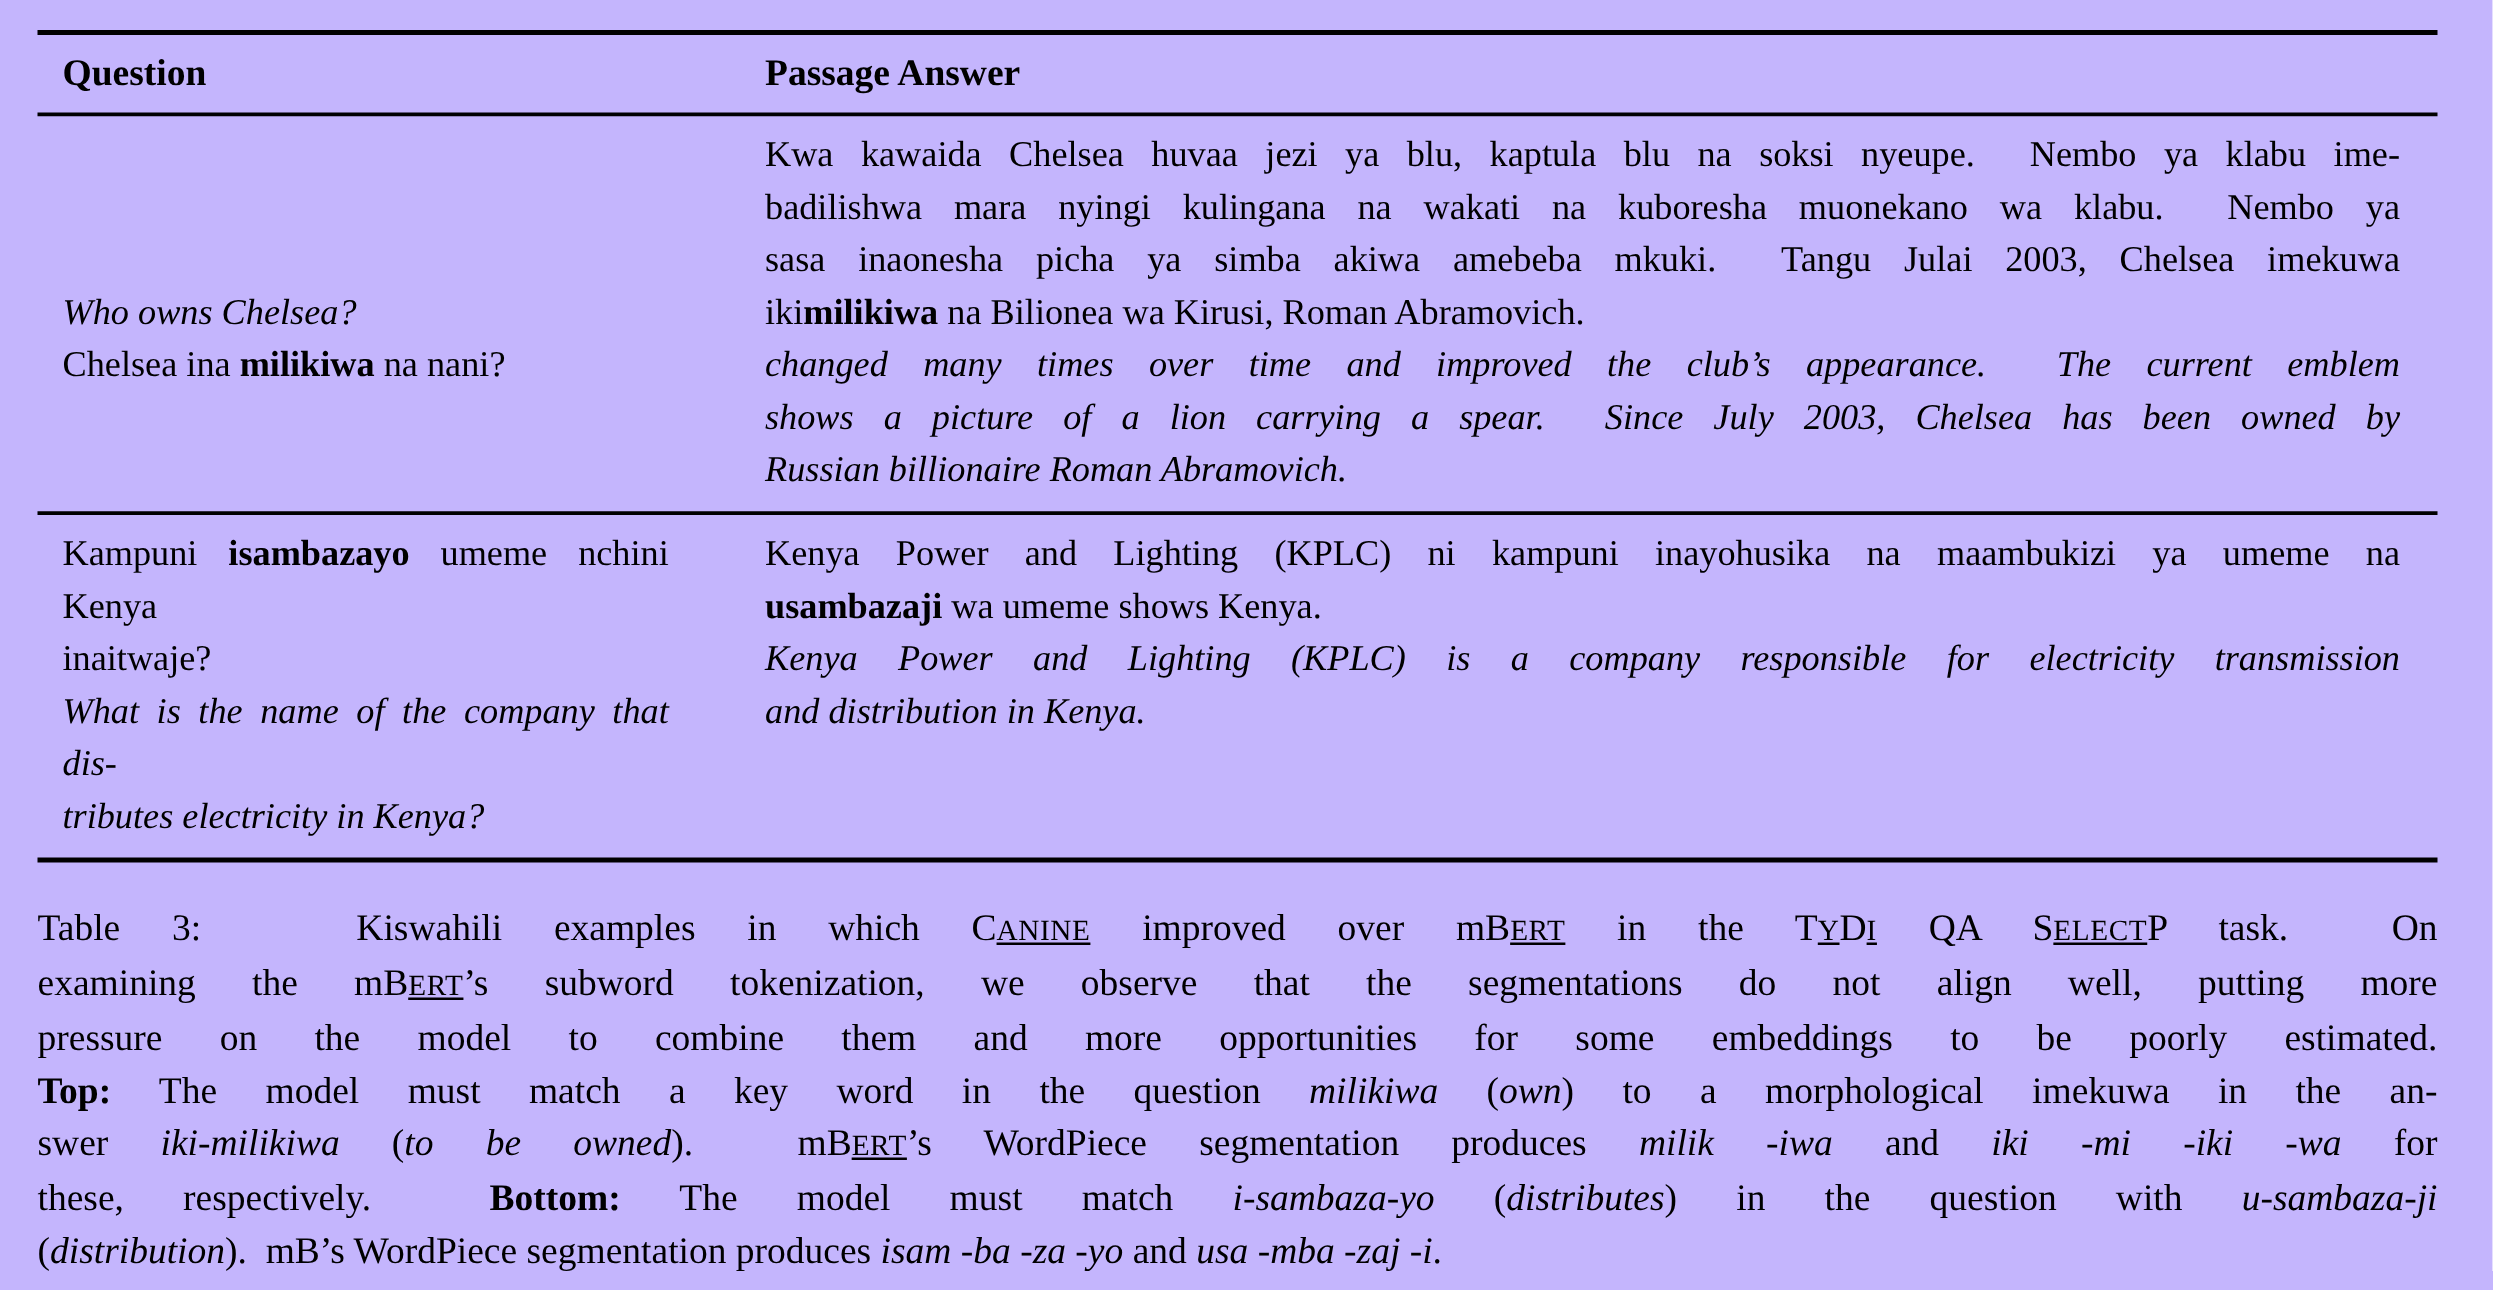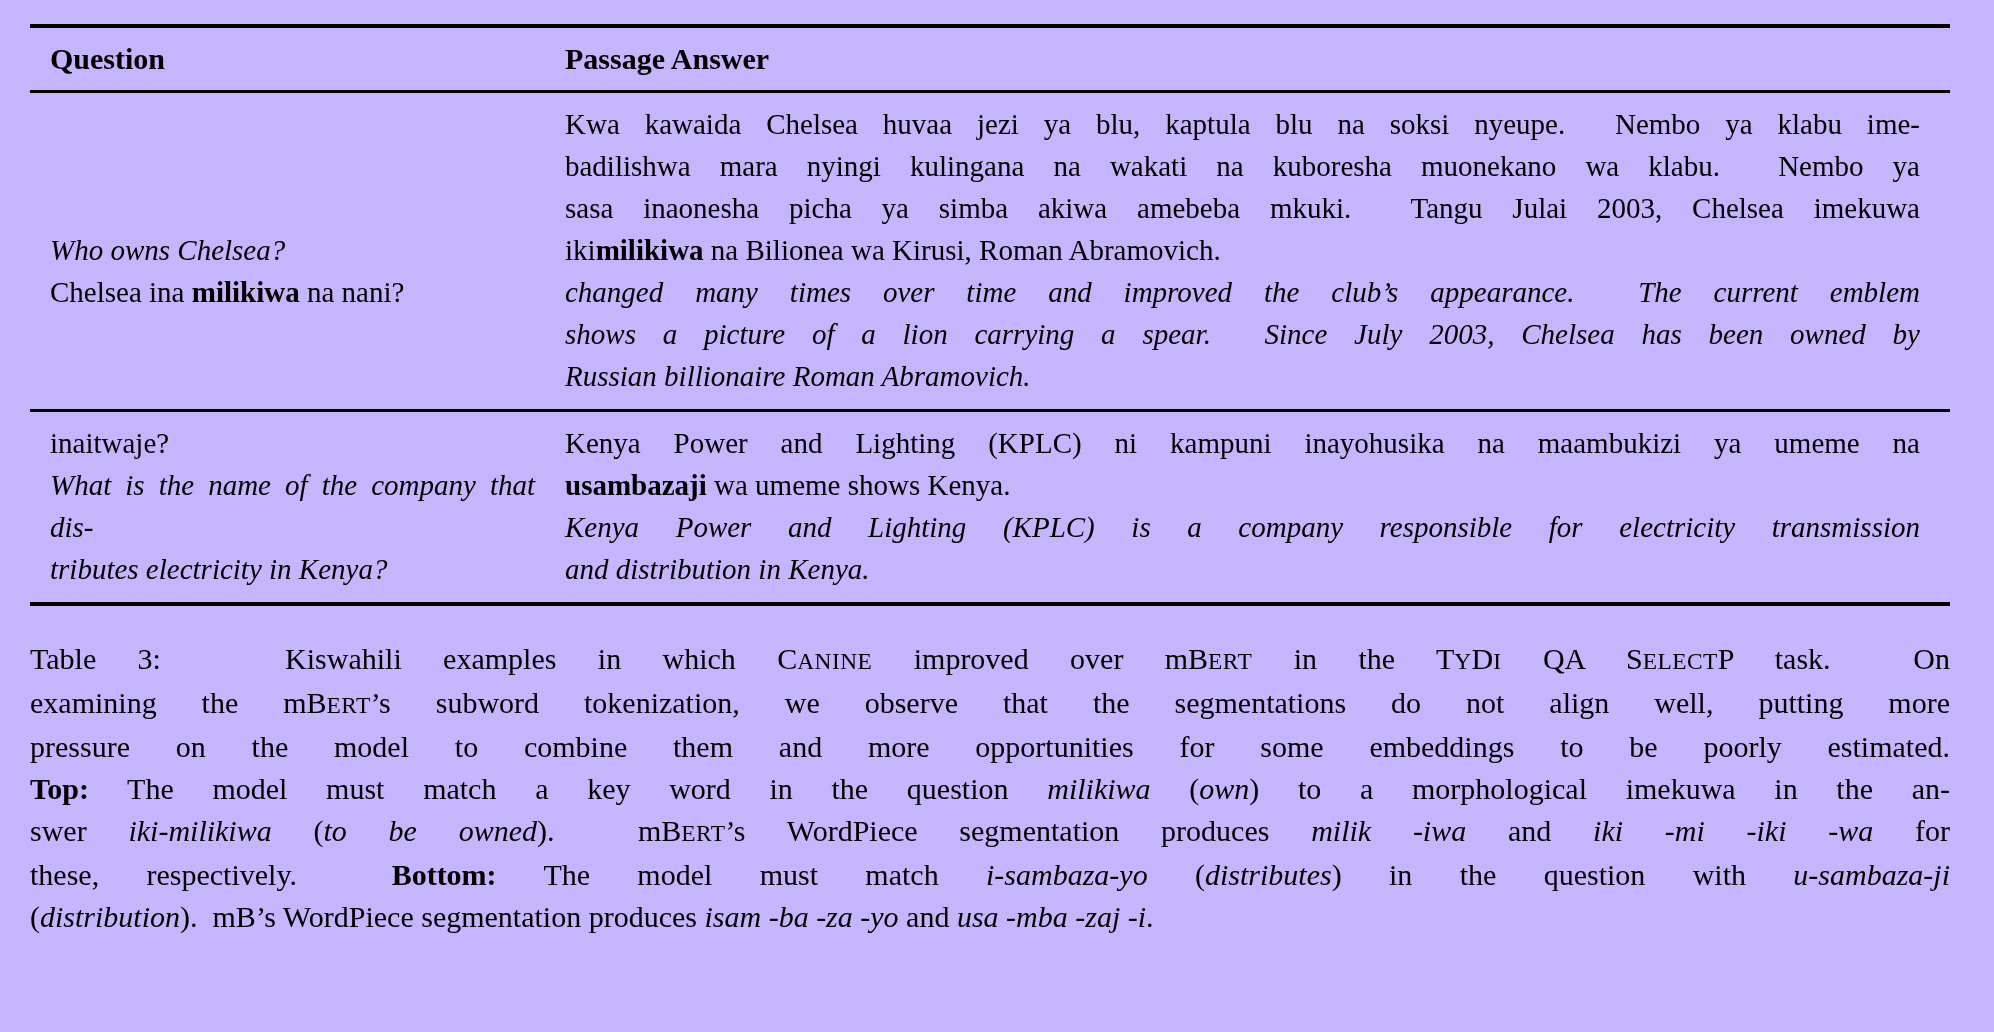--- a/index.html
+++ b/index.html
@@ -20,36 +20,36 @@
   .trow {
     display: grid;
     grid-template-columns: 535px 1fr;
     font-size: 29px;
     line-height: 42px;
   }
   .header-row { padding: 10px 0; font-weight: bold; font-size: 30px; }
   .body-row   { padding: 10px 0 12px 0; }
 
   .qcell { padding: 0 30px 0 20px; }
-  .pcell { padding: 0 30px 0 0; }
+  .pcell { padding: 0 30px 0 0; margin-left: 47px; }
 
   .para { }
   .para.en { font-style: italic; }
   .q-en-offset { margin-top: 126px; }
 
   .tline { text-align: left; }
   .tline.just {
     text-align: justify;
     text-align-last: justify;
     -moz-text-align-last: justify;
   }
 
   .seg.b  { font-weight: bold; }
   .seg.i  { font-style: italic; }
-  .seg.sc { font-size: 0.78em; letter-spacing: 0.02em; }
+  .seg.sc { font-size: 0.78em; letter-spacing: 0.02em; text-decoration: underline; }
 
   .caption {
     margin-top: 32px;
     font-size: 30px;
     line-height: 42px;
   }
 </style>
 </head>
 <body>
 
@@ -87,20 +87,21 @@
             <div class="tline"><span class="seg">Russian billionaire Roman Abramovich.</span></div>
           </div>
       </div>
     </div>
 
     <div class="rule thin"></div>
 
     <div class="trow body-row">
       <div class="qcell">
         <div class="para sw">
+            <div class="tline just"><span class="seg">Kampuni </span><span class="seg b">isambazayo</span><span class="seg"> umeme nchini Kenya</span></div>
             <div class="tline"><span class="seg">inaitwaje?</span></div>
           </div>
         <div class="para en">
             <div class="tline just"><span class="seg">What is the name of the company that dis-</span></div>
             <div class="tline"><span class="seg">tributes electricity in Kenya?</span></div>
           </div>
       </div>
       <div class="pcell">
         <div class="para sw">
             <div class="tline just"><span class="seg">Kenya Power and Lighting (KPLC) ni kampuni inayohusika na maambukizi ya umeme na</span></div>

